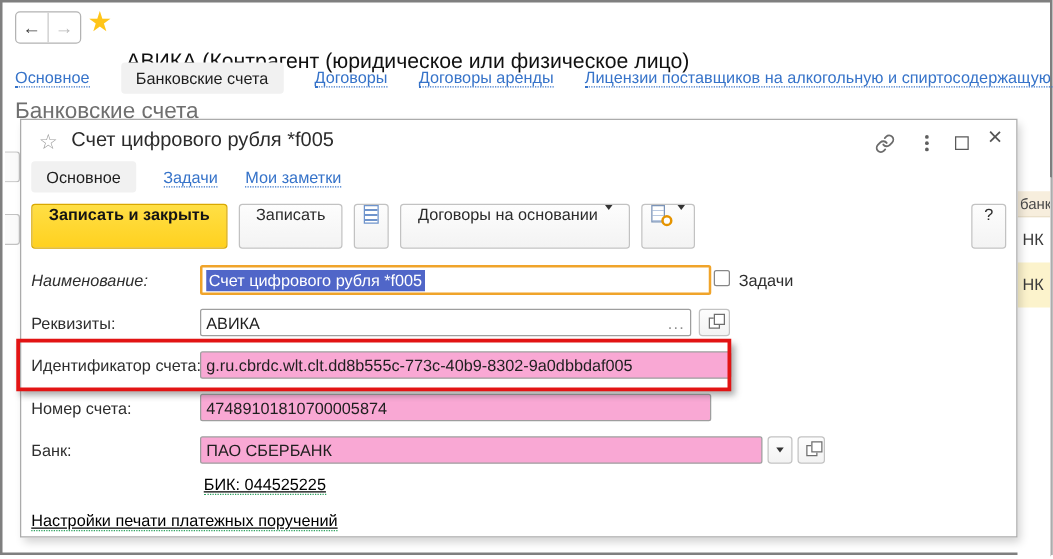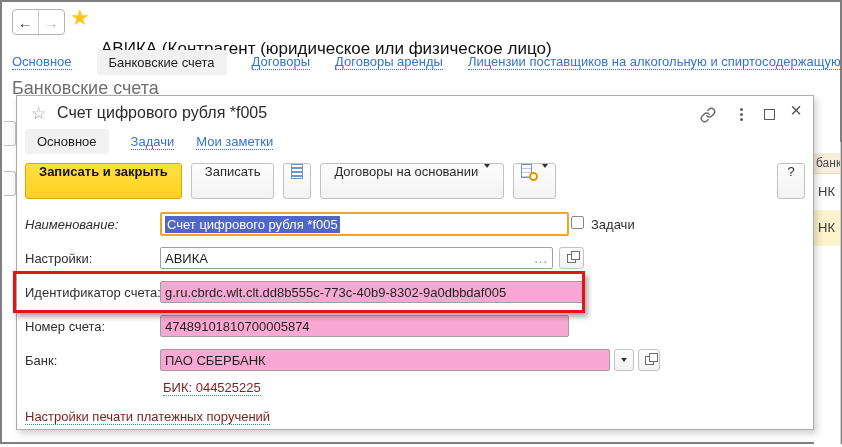--- a/index.html
+++ b/index.html
@@ -53,21 +53,21 @@
   .f-label { left:8px; font-size:13px; color:#2e2e2e; white-space:nowrap; }
   .fld { position:absolute; height:22px; border:1px solid #9e9e9e; border-radius:2px; background:#f9a8d4; font-family:"Liberation Sans",sans-serif; font-size:13px; color:#1f1f1f; padding:0 4px; }
   .fakefld { position:absolute; height:22px; border:1px solid #9e9e9e; border-radius:2px; background:#fff; font-size:13px; color:#1f1f1f; display:flex; align-items:center; padding:0 4px; }
   .fld-focused { position:absolute; height:24px; border:2px solid #f0a42a; border-radius:2px; background:#fff; display:flex; align-items:center; padding:0 3px; font-size:13px; }
   .seltext { background:#5066c8; color:#fff; padding:1px 2px; white-space:nowrap; }
   .dots { color:#8e8e8e; margin-left:auto; letter-spacing:1px; }
   .sidebtn { position:absolute; height:22px; border:1px solid #c2c2c2; border-radius:3px; background:linear-gradient(#fdfdfd,#f3f3f3); display:flex; align-items:center; justify-content:center; cursor:pointer; }
   .openicon { position:relative; width:9px; height:9px; border:1px solid #6e6e6e; background:#fff; }
   .openicon::after { content:""; position:absolute; left:3px; top:-4px; width:7px; height:7px; border:1px solid #6e6e6e; background:#fff; }
   .checkbox { position:absolute; width:13px; height:13px; border:1px solid #878787; border-radius:2px; background:#fff; cursor:pointer; }
-  .greenlink { position:absolute; font-size:13px; color:#7f1d1d; border-bottom:1px dotted #2aa05e; cursor:pointer; white-space:nowrap; }
+  .greenlink { position:absolute; font-size:13px; color:#000000; border-bottom:1px dotted #2aa05e; cursor:pointer; white-space:nowrap;text-decoration:underline; }
 
   .redbox { left:11px; top:269px; width:572px; height:42px; border:3px solid #e21414; box-shadow:3px 4px 5px rgba(70,70,70,.45); z-index:10; pointer-events:none; }
 </style>
 </head>
 <body>
 
 <div id="frame">
 
   <div class="abs navbtns">
     <div class="nb nb-back">
@@ -151,21 +151,21 @@
         </div>
     </div>
 
     <div class="abs f-label" style="top:121px;font-style:italic;">Наименование:</div>
     <div class="fld-focused" style="left:143px; top:116px; width:409px;">
       <span class="seltext">Счет цифрового рубля *f005</span>
     </div>
     <span class="checkbox" style="left:554px; top:120px;"></span>
     <div class="abs f-label" style="left:574px; top:121px;">Задачи</div>
 
-    <div class="abs f-label" style="top:155px;">Настройки:</div>
+    <div class="abs f-label" style="top:155px;">Реквизиты:</div>
     <div class="fakefld" style="left:143px; top:151px; width:393px;">
       <span>АВИКА</span>
       <span class="dots">...</span>
     </div>
     <div class="sidebtn" style="left:542px; top:151px; width:25px;">
         <span class="openicon"></span>
       </div>
 
     <div class="abs f-label" style="top:189px;">Идентификатор счета:</div>
     <input class="fld" style="left: 143px; top: 185px; width: 425px;" value="g.ru.cbrdc.wlt.clt.dd8b555c-773c-40b9-8302-9a0dbbdaf005">

